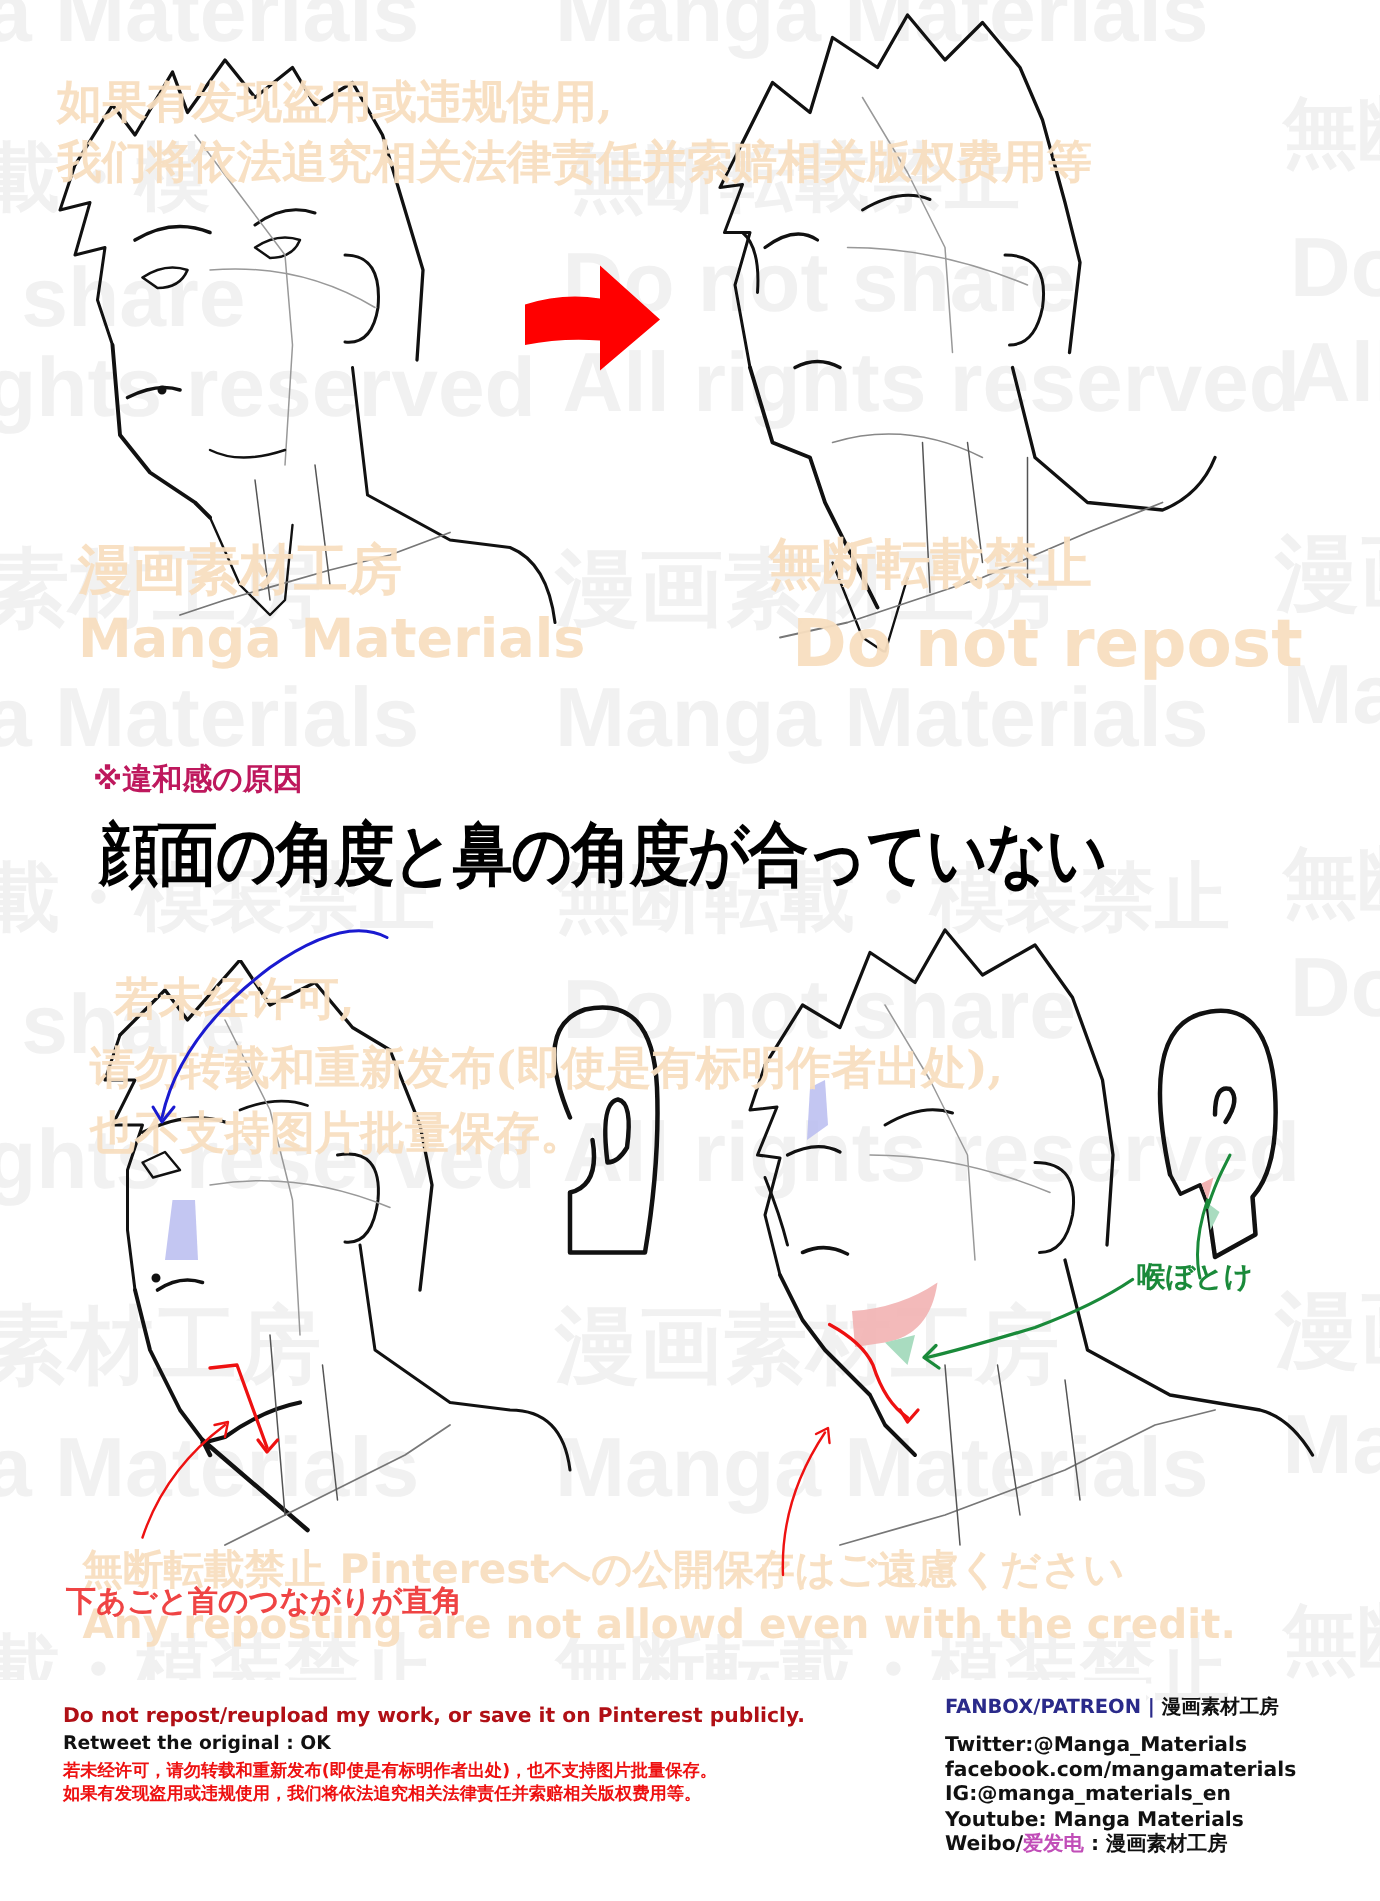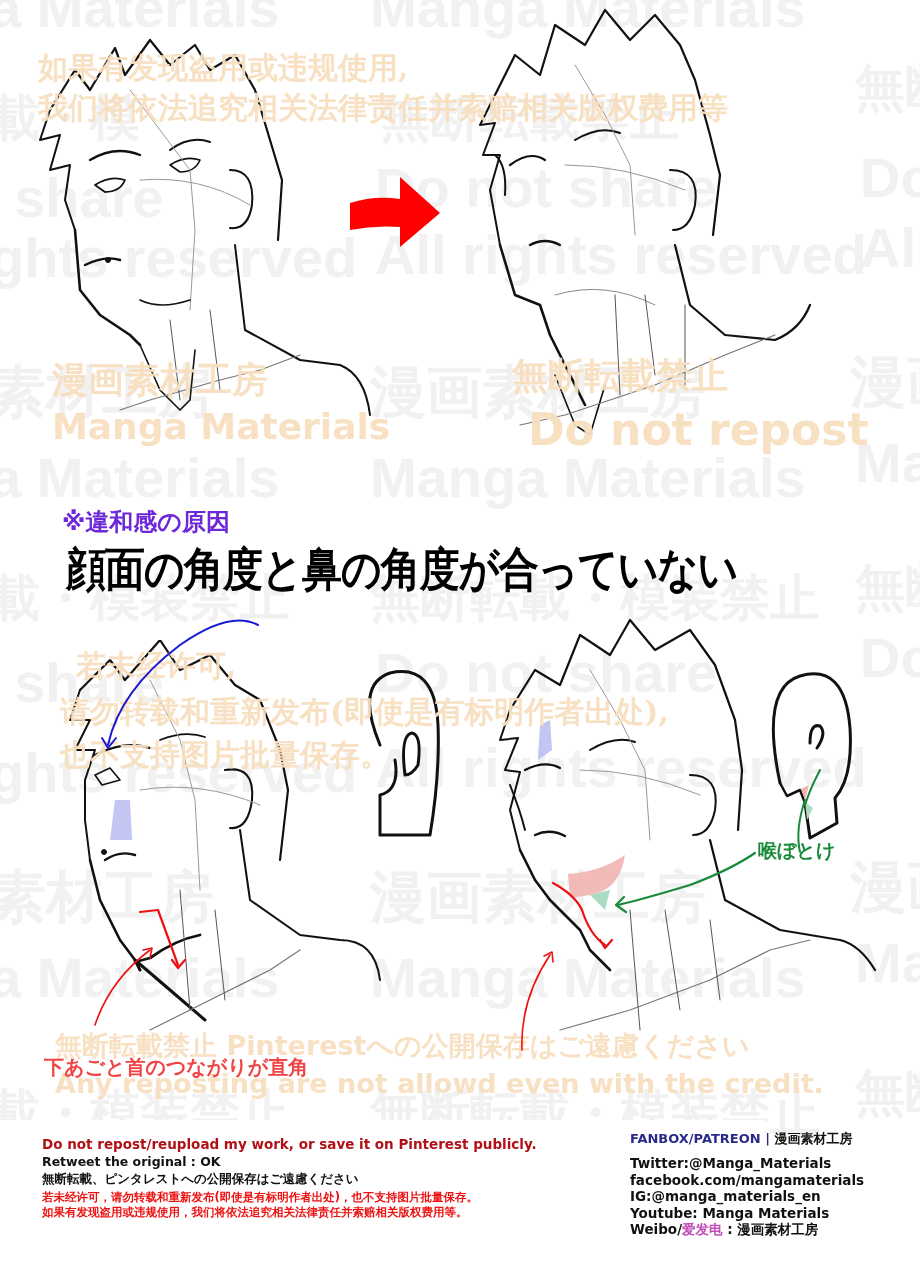--- a/index.html
+++ b/index.html
@@ -3,21 +3,21 @@
 <meta charset="utf-8">
 <style>
   html, body { margin:0; padding:0; background:#ffffff; }
   body { width:920px; height:1267px; position:relative; overflow:hidden; font-family:"DejaVu Sans", sans-serif; }
   .canvas { position:absolute; left:0; top:0; width:920px; height:1267px; }
   .wm-gray { position:absolute; color:#f1f1f1; font-family:"Liberation Sans", sans-serif; font-weight:bold; white-space:nowrap; z-index:1; }
   .wm-orange { position:absolute; color:#f8dfc0; font-family:"DejaVu Sans", sans-serif; font-weight:bold; white-space:nowrap; z-index:3; opacity:0.95; }
   .wm-orange.serif { font-family:"DejaVu Serif", serif; }
   .drawing { position:absolute; z-index:2; }
   .annot { position:absolute; z-index:4; white-space:nowrap; }
-  .subtitle-red { left:62px; top:506px; color:#6d28d9; font-size:24px; font-weight:bold;text-align:center; }
+  .subtitle-red { left:62px; top:506px; color:#be185d; font-size:20px; font-weight:bold;text-align:center; }
   .main-title { left:66px; top:538px; color:#000; font-size:40px; font-weight:bold; font-family:"DejaVu Serif", serif; letter-spacing:-1px; transform:scaleY(1.15); transform-origin:left top; }
   .note-black { left:262px; top:612px; font-size:19px; font-weight:bold; color:#111; line-height:26px; }
   .note-black .blue { color:#1515d8; }
   .note-green { left:758px; top:838px; font-size:19px; font-weight:bold; color:#1a8a3a; }
   .note-jaw { left:44px; top:1054px; font-size:20px; font-weight:bold; color:#ef4444; }
   .footer { position:absolute; left:0; top:1120px; width:764px; height:147px; background:#fff; z-index:5; }
   .footer-left { position:absolute; left:42px; top:16px; font-size:12.5px; line-height:17px; font-weight:bold; }
   .footer-left .en-red { color:#b01016; font-size:13.5px; }
   .footer-left .black { color:#111; }
   .footer-left .cn-red { color:#ee1111; font-size:11.5px; line-height:15px; }
@@ -195,21 +195,20 @@
 
   <div class="annot subtitle-red">※違和感の原因</div>
   <div class="annot main-title">顔面の角度と鼻の角度が合っていない</div>
   <div class="annot note-green">喉ぼとけ</div>
   <div class="annot note-jaw">下あごと首のつながりが直角</div>
 
   <div class="footer">
     <div class="footer-left">
       <div class="en-red">Do not repost/reupload my work, or save it on Pinterest publicly.</div>
       <div class="black">Retweet the original : OK</div>
-      <div class="black">無断転載、ピンタレストへの公開保存はご遠慮ください</div>
       <div class="cn-red" style="margin-top:3px">若未经许可，请勿转载和重新发布(即使是有标明作者出处)，也不支持图片批量保存。</div>
       <div class="cn-red">如果有发现盗用或违规使用，我们将依法追究相关法律责任并索赔相关版权费用等。</div>
     </div>
     <div class="footer-right">
       <div><span class="patreon">FANBOX/PATREON</span><span class="sep"> | </span><span>漫画素材工房</span></div>
       <div class="links">
         <div>Twitter:@Manga_Materials</div>
         <div>facebook.com/mangamaterials</div>
         <div>IG:@manga_materials_en</div>
         <div>Youtube: Manga Materials</div>

